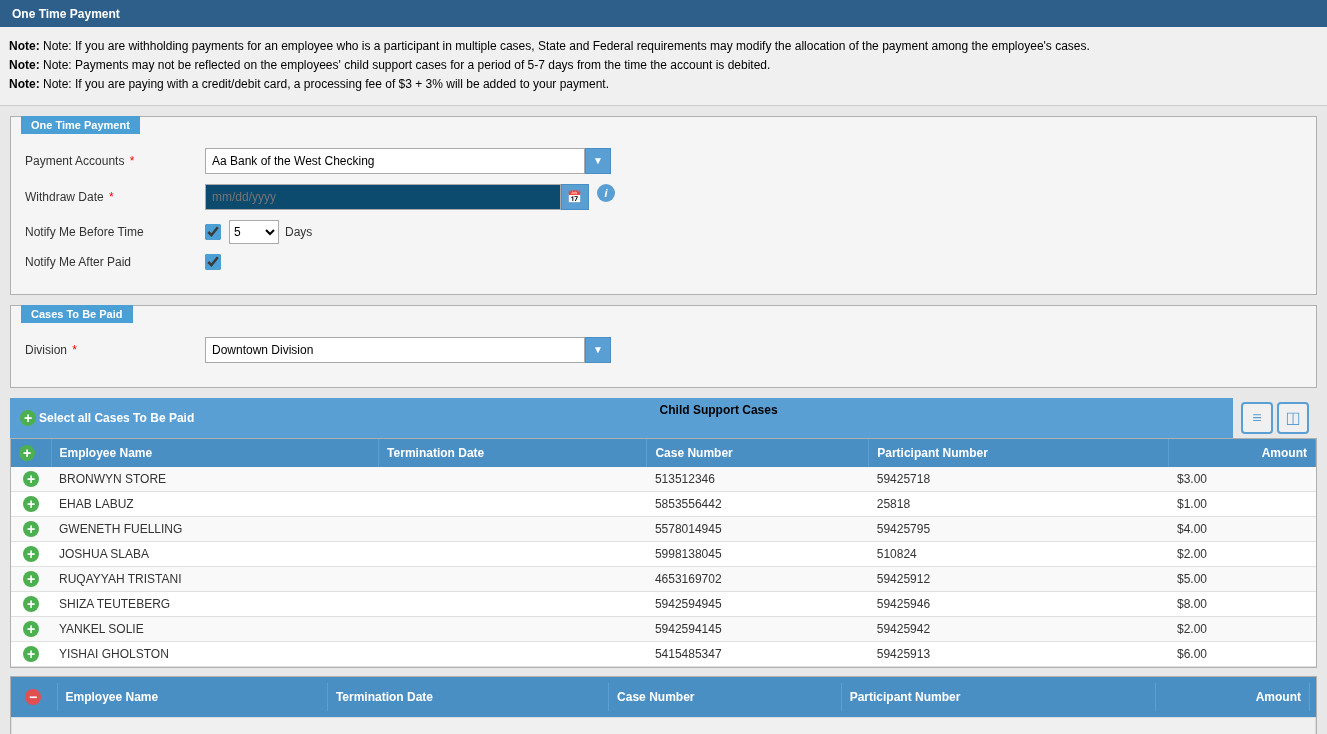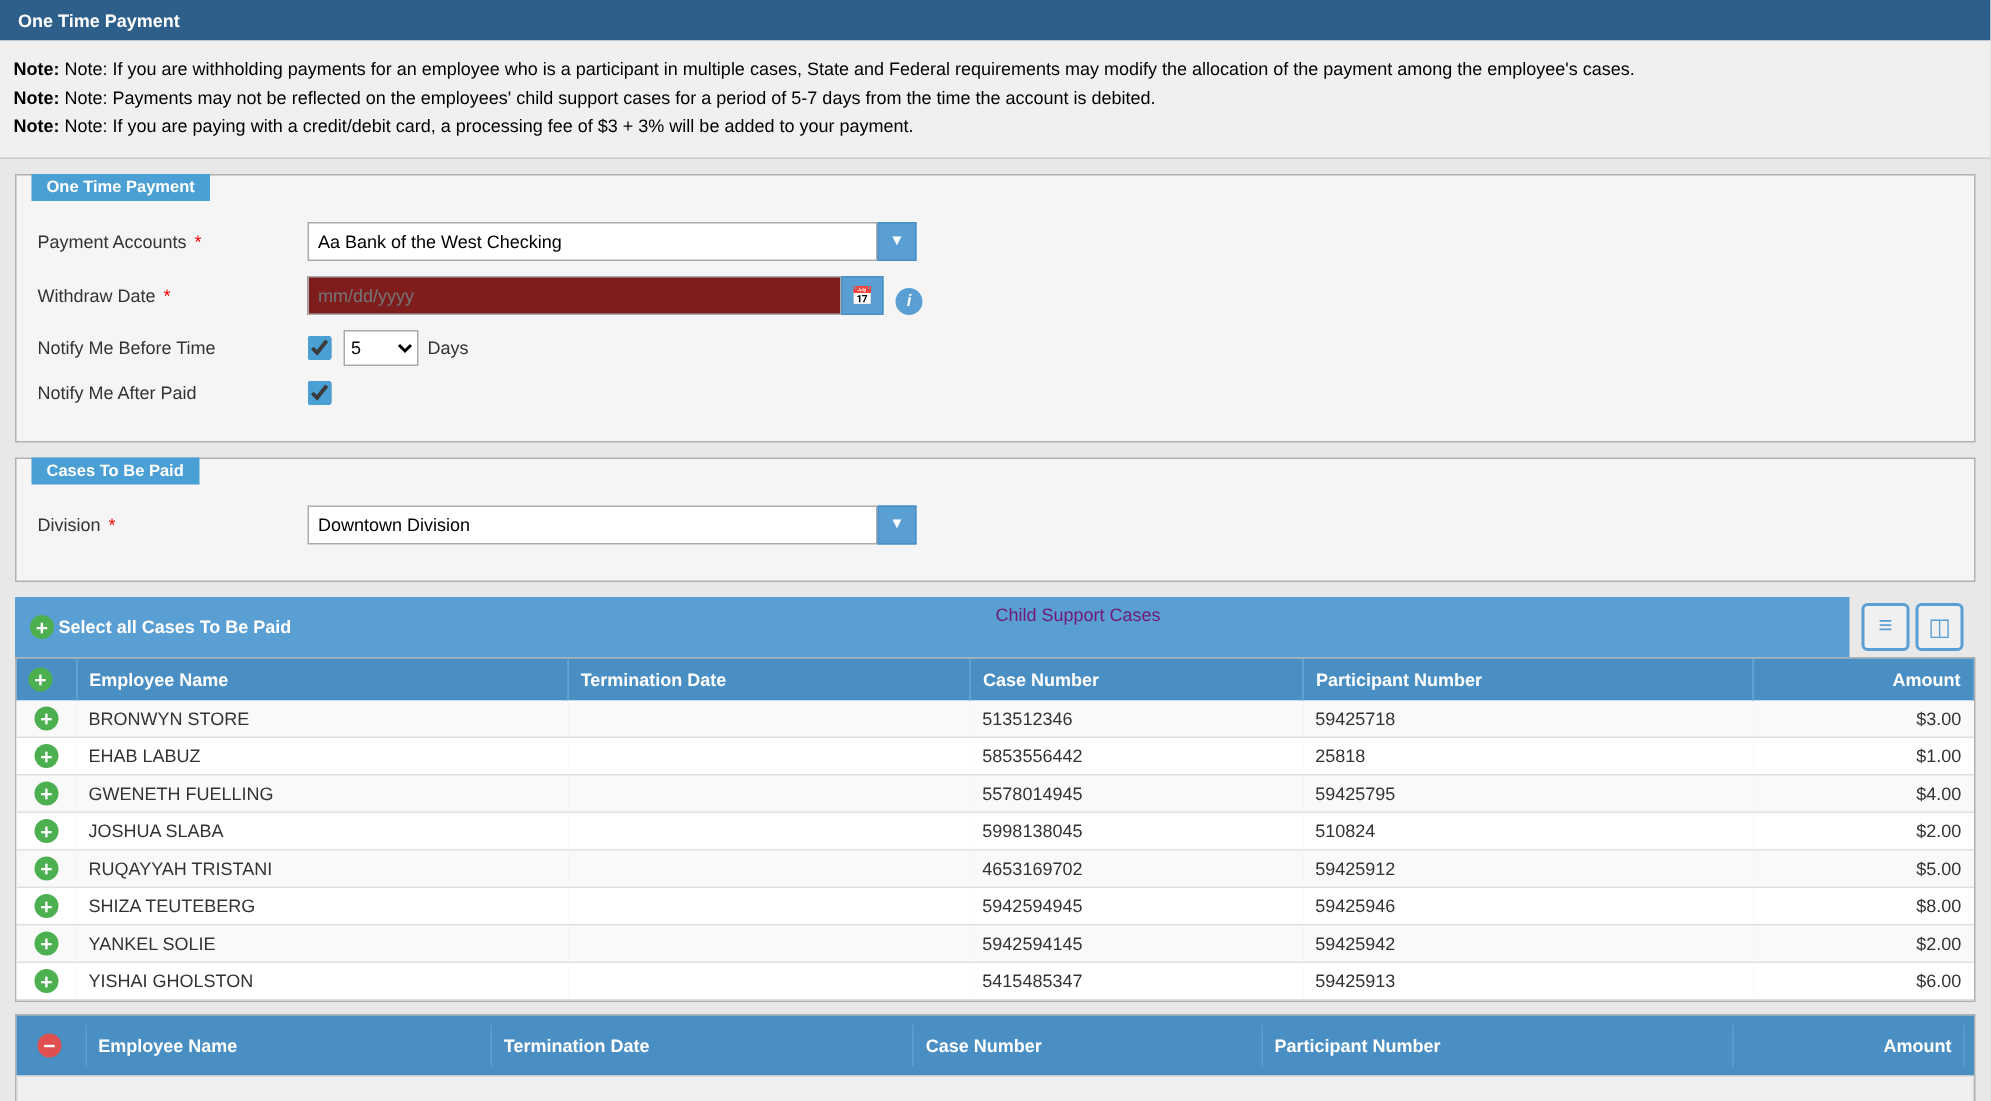--- a/index.html
+++ b/index.html
@@ -53,21 +53,21 @@
     .form-label {
       width: 180px;
       font-size: 12px;
       color: #333;
     }
     .required { color: red; margin-left: 2px; }
 
     
     .dropdown-container {
       display: flex;
-      align-items: flex-end;
+      align-items: flex-start;
     }
     .dropdown-select {
       width: 380px;
       height: 26px;
       border: 1px solid #aaa;
       background: white;
       padding: 0 6px;
       font-size: 12px;
       appearance: none;
       -webkit-appearance: none;
@@ -83,21 +83,21 @@
       justify-content: center;
       color: white;
       font-size: 10px;
     }
 
     
     .date-input {
       width: 356px;
       height: 26px;
       border: 1px solid #aaa;
-      background: #7f1d1d;
+      background: #0c4a6e;
       padding: 0 6px;
       font-size: 12px;
       color: #999;
     }
     .calendar-btn {
       width: 28px;
       height: 26px;
       background: #5a9fd4;
       border: 1px solid #4a8fc4;
       cursor: pointer;
@@ -147,23 +147,23 @@
       padding: 5px 10px;
       font-size: 11px;
       font-weight: bold;
       display: flex;
       align-items: center;
     }
 
     
     .table-section-title {
       text-align: center;
-      font-weight: normal;
-      font-size: 12px;
-      color: #701a75;
+      font-weight: bold;
+      font-size: 12px;
+      color: #000000;
       background: #5a9fd4;
       flex: 1;
       padding: 5px;
     }
 
     
     .data-table {
       width: 100%;
       border-collapse: collapse;
     }
@@ -181,21 +181,21 @@
     .data-table tbody tr {
       background: white;
       border-bottom: 1px solid #e0e0e0;
     }
     .data-table tbody tr:nth-child(odd) { background: #f9f9f9; }
     .data-table tbody td {
       padding: 4px 8px;
       font-size: 12px;
       color: #333;
     }
-    .data-table tbody td:last-child { text-align: right; }
+    .data-table tbody td:last-child { }
     .add-icon {
       width: 16px;
       height: 16px;
       border-radius: 50%;
       background: #4caf50;
       color: white;
       display: inline-flex;
       align-items: center;
       justify-content: center;
       font-size: 14px;

